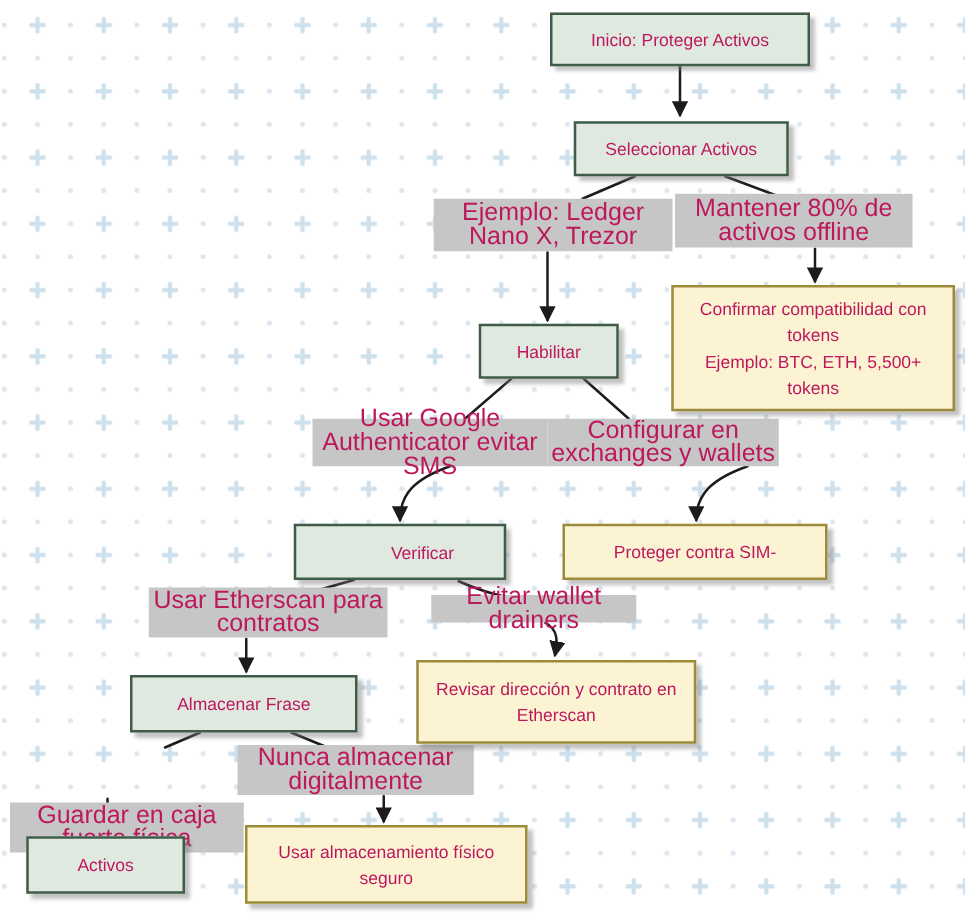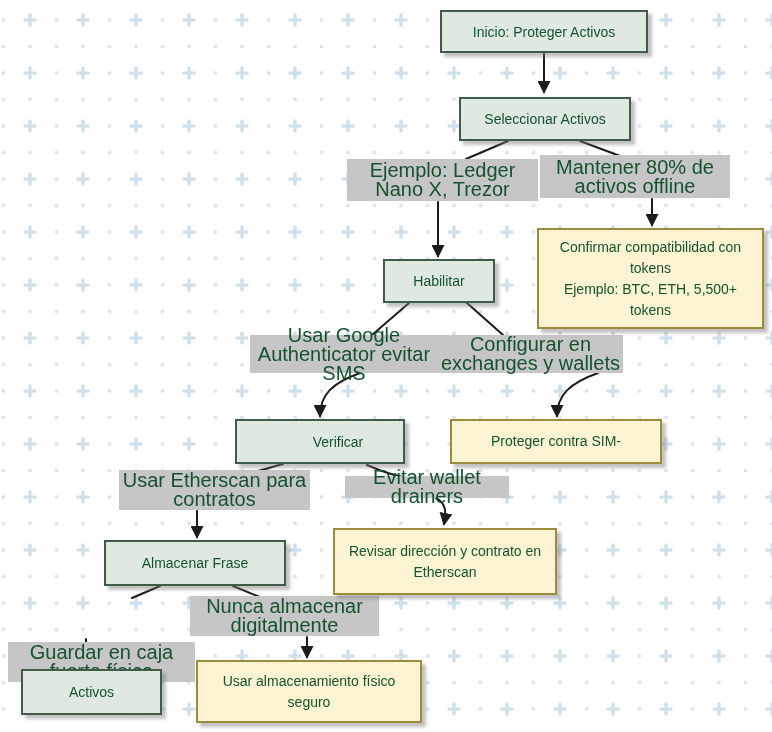--- a/index.html
+++ b/index.html
@@ -1,20 +1,20 @@
 <!DOCTYPE html>
 <html style="--green-fill: #dfe9e0; --green-border: #3f5c49; --yellow-fill: #fbf3d2; --yellow-border: #9c8b3a; --label-bg: #c6c6c6; --edge-stroke: #1c1c1c; --bg-dot: #dbe6ee; --bg-plus: #cfe0ed;"><head>
 <meta charset="utf-8">
 <style>
   html,body{margin:0;padding:0;background:#fff;}
   .canvas{
     position:relative;
     width:772px;height:732px;
     font-family:"Liberation Sans",sans-serif;
-    color:#14532d;
+    color:#be185d;
     overflow:hidden;
     background:#fff;
   }
   .edges{position:absolute;left:0;top:0;z-index:0;}
   .node{
     position:absolute;z-index:2;
     box-sizing:border-box;
     display:flex;align-items:center;justify-content:center;
     text-align:center;
     font-size:14px;line-height:20px;
@@ -40,21 +40,21 @@
     background:var(--label-bg,#c6c6c6);
     font-size:20px;line-height:19px;
     padding:1px 2px;
   }
   
   .n-inicio     {left:440px;top:10px; width:208px;height:43px;}
   .n-seleccionar{left:459px;top:97px; width:172px;height:44px;}
   .n-habilitar  {left:383px;top:259px;width:112px;height:44px;}
   .n-verificar  {left:235px;top:419px;width:170px;height:45px;padding-left:44px;}
   .n-almacenar  {left:104px;top:540px;width:182px;height:46px;}
-  .n-activos    {left:21px; top:669px;width:141px;height:46px;}
+  .n-activos    {left:21px; top:669px;width:127px;height:46px;}
   
   .n-confirmar  {left:537px;top:228px;width:227px;height:101px;}
   .n-proteger   {left:450px;top:419px;width:212px;height:45px;}
   .n-revisar    {left:333px;top:528px;width:224px;height:67px;}
   .n-fisico     {left:196px;top:660px;width:226px;height:63px;}
   
   .l-ejemplo    {left:347px;top:159px;width:191px;height:42px;}
   .l-mantener   {left:540px;top:155px;width:190px;height:43px;}
   .l-google     {left:250px;top:335px;width:188px;height:38px;}
   .l-configurar {left:438px;top:335px;width:185px;height:38px;}

